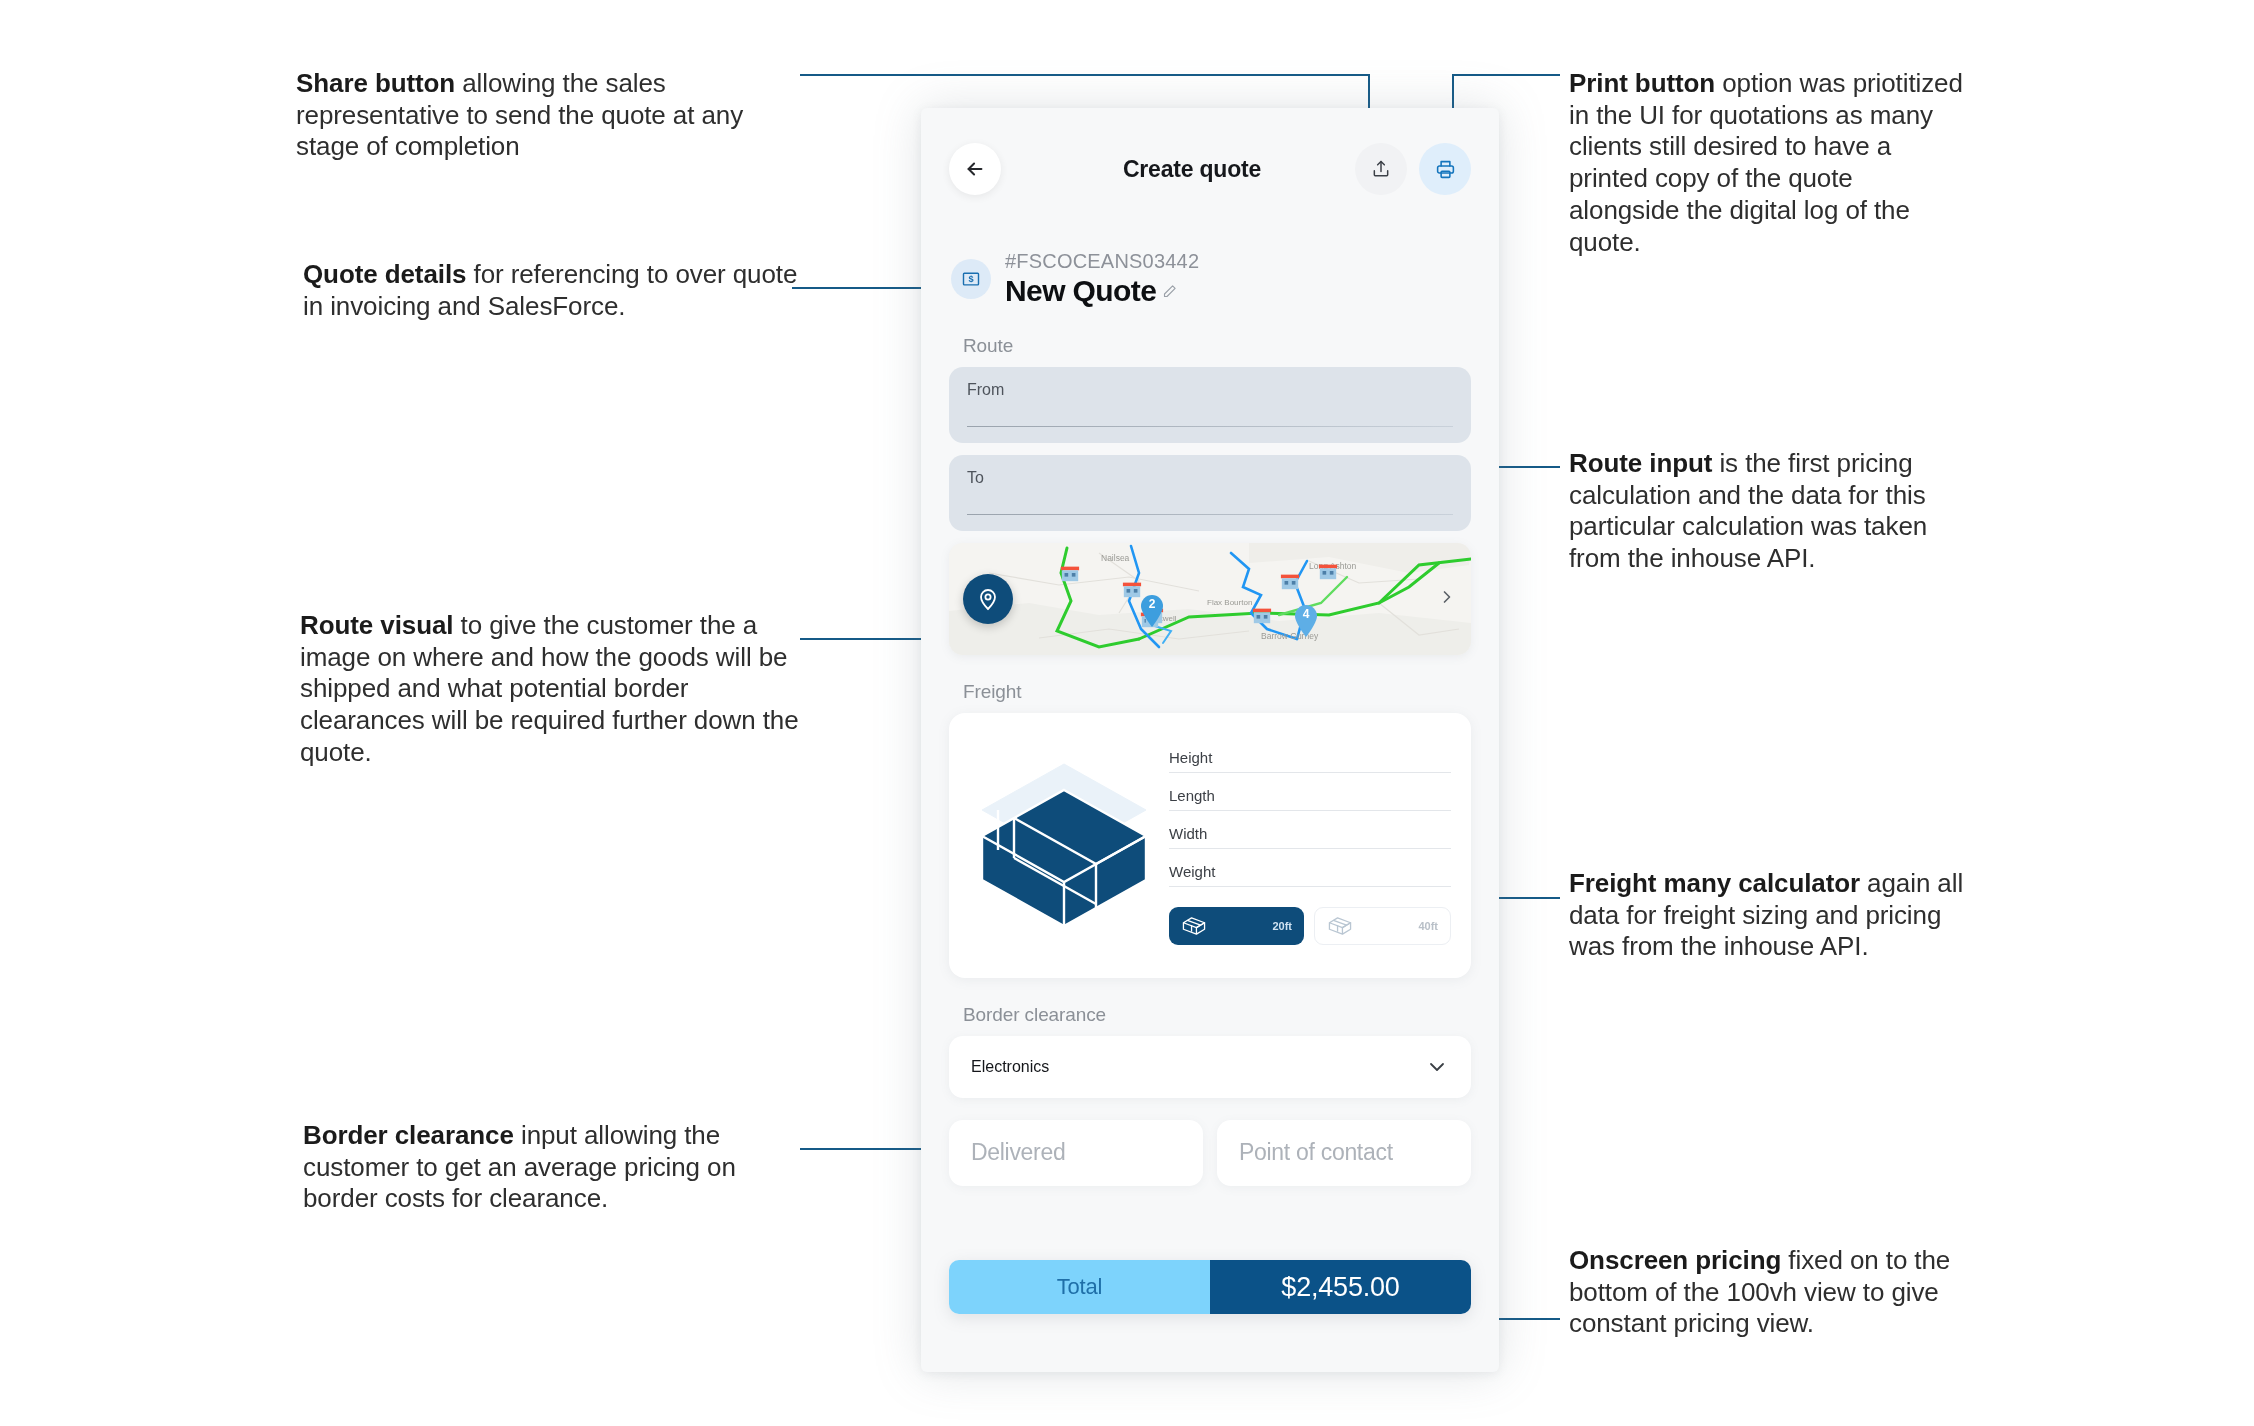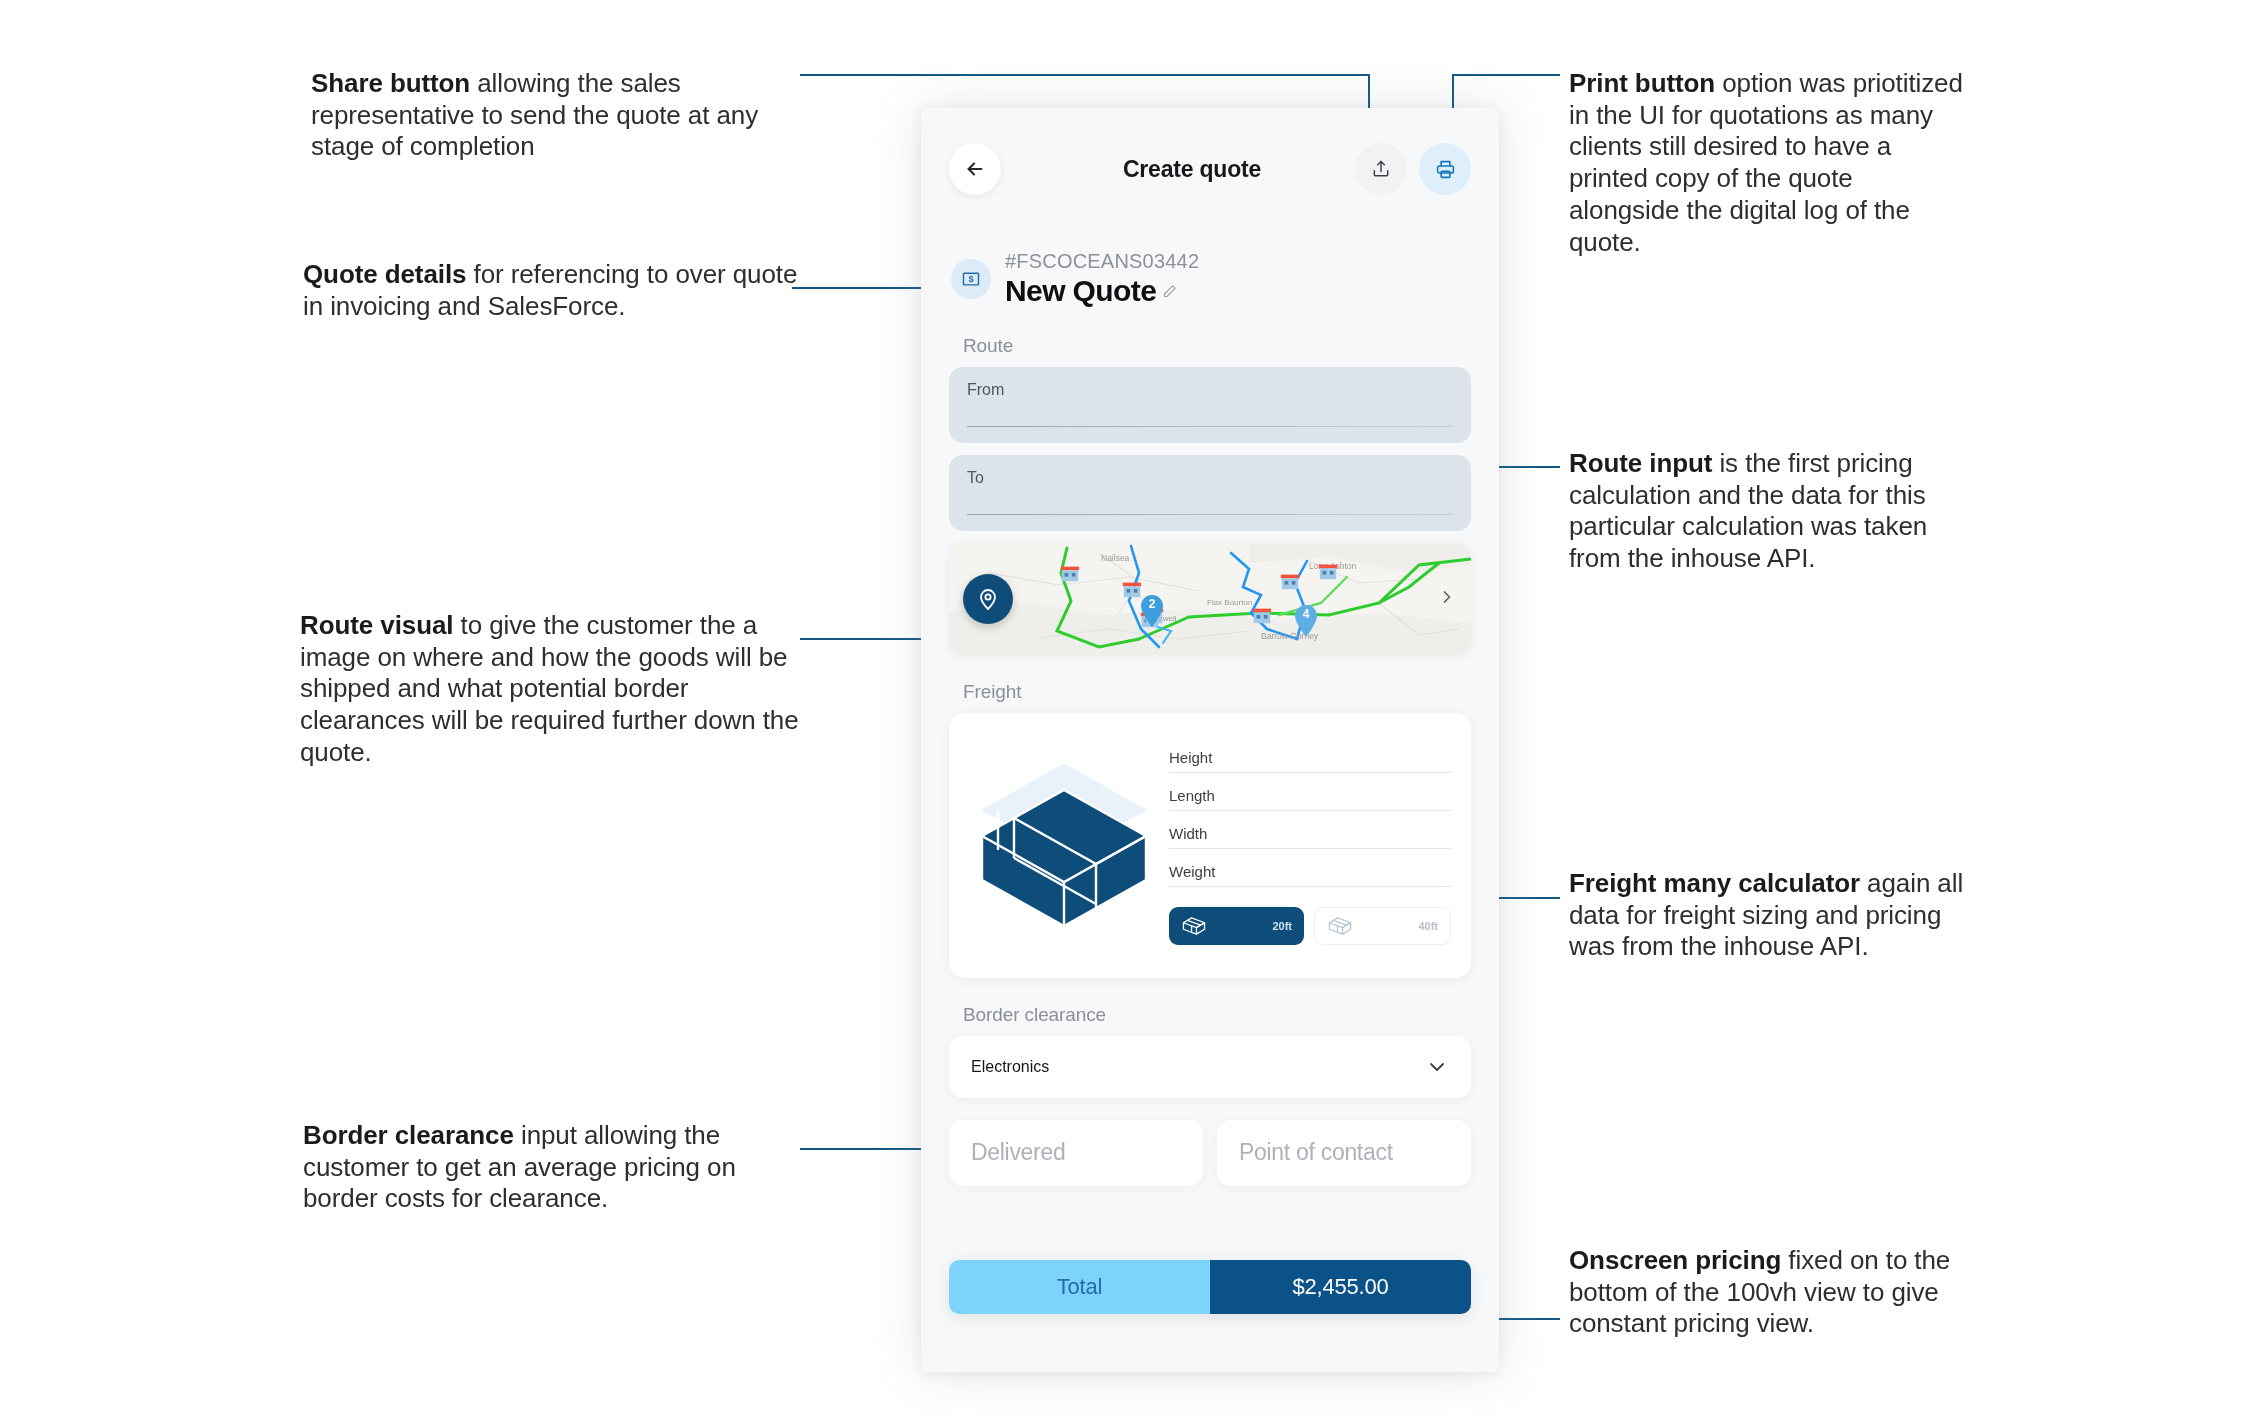--- a/index.html
+++ b/index.html
@@ -138,21 +138,21 @@
     position:absolute; left: 28px; right: 28px; bottom: 58px;
     height: 54px; border-radius: 10px; display:flex; overflow:hidden;
     box-shadow: 0 4px 16px rgba(120,130,140,0.18);
   }
   .total-left {
     flex: 1 1 0; background:#7dd3fc; display:flex; align-items:center; justify-content:center;
     font-size: 22px; color:#1f6fa8; letter-spacing:-0.2px;
   }
   .total-right {
     flex: 1 1 0; background:#0b5288; display:flex; align-items:center; justify-content:center;
-    font-size: 22px; color:#ffffff; letter-spacing:-0.2px;
+    font-size: 27px; color:#ffffff; letter-spacing:-0.2px;
   }
 </style>
 </head>
 <body>
 
 <div class="stage">
 
   <div class="leader h" style="left:800px; top:74px; width:570px;"></div>
   <div class="leader v" style="left:1368px; top:74px; height:48px;"></div>
 
@@ -160,21 +160,21 @@
   <div class="leader v" style="left:1452px; top:74px; height:48px;"></div>
 
   <div class="leader h" style="left:792px; top:287px; width:150px;"></div>
   <div class="leader h" style="left:800px; top:638px; width:130px;"></div>
   <div class="leader h" style="left:800px; top:1148px; width:140px;"></div>
 
   <div class="leader h" style="left:1478px; top:466px; width:82px;"></div>
   <div class="leader h" style="left:1478px; top:897px; width:82px;"></div>
   <div class="leader h" style="left:1478px; top:1318px; width:82px;"></div>
 
-  <div class="anno left" style="left:311px; top:68px;">
+  <div class="anno left" style="left:296px; top:68px;">
     <b>Share button</b><span> allowing the sales representative to send the quote at any stage of completion</span>
   </div>
 
   <div class="anno left" style="left:303px; top:259px;">
     <b>Quote details</b><span> for referencing to over quote in invoicing and SalesForce.</span>
   </div>
 
   <div class="anno left" style="left:300px; top:610px;">
     <b>Route visual</b><span> to give the customer the a image on where and how the goods will be shipped and what potential border clearances will be required further down the quote.</span>
   </div>

